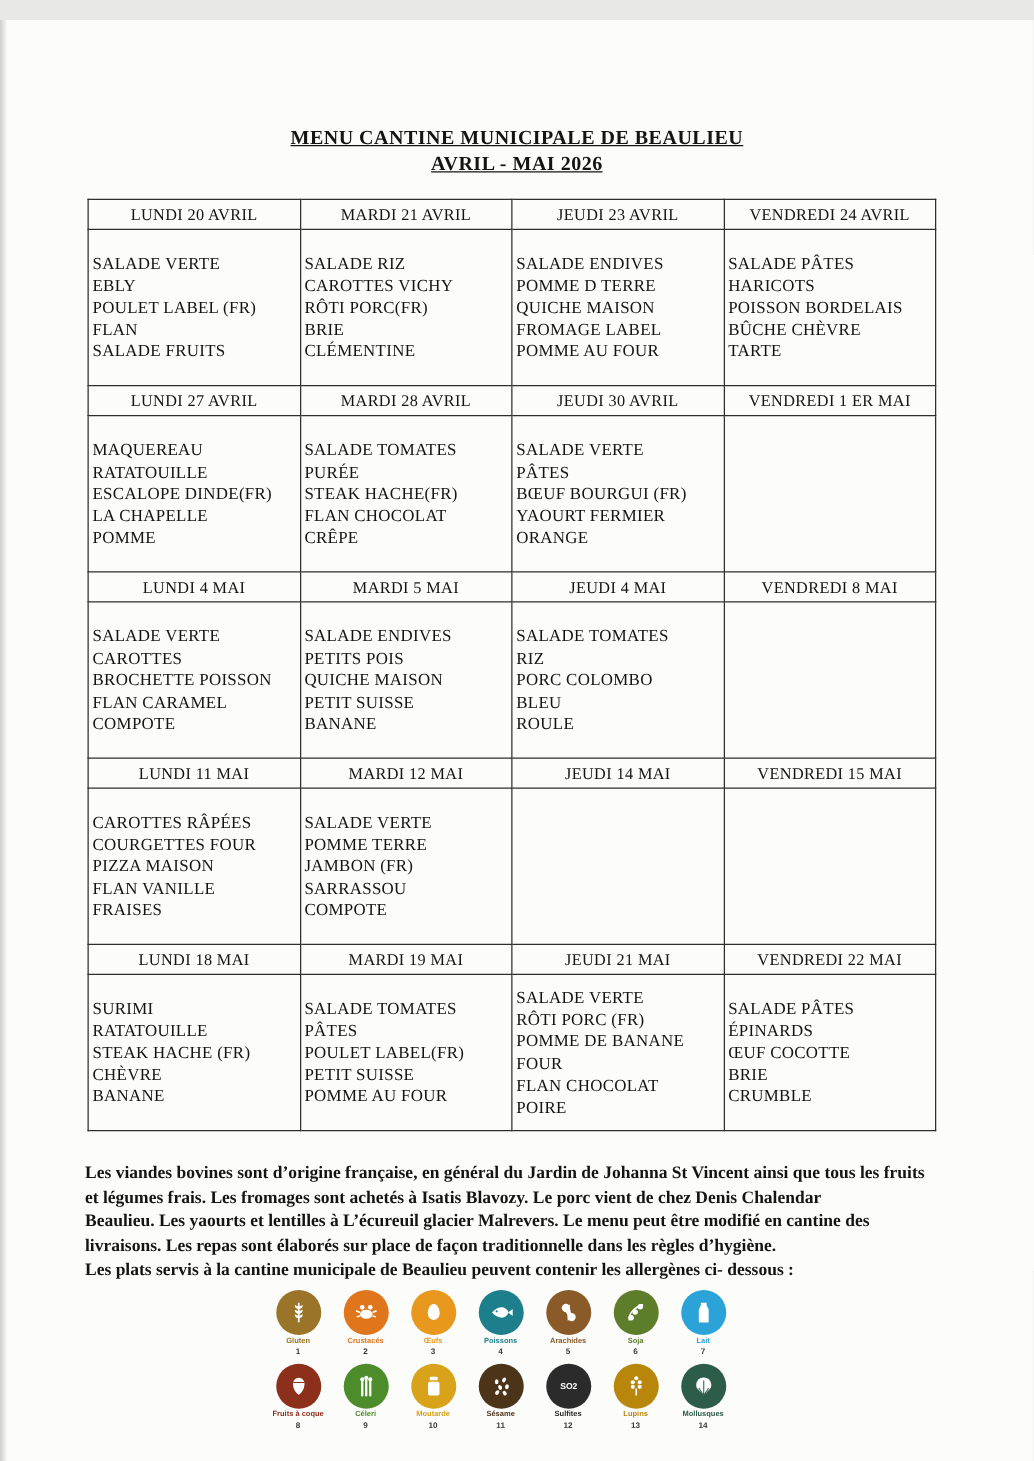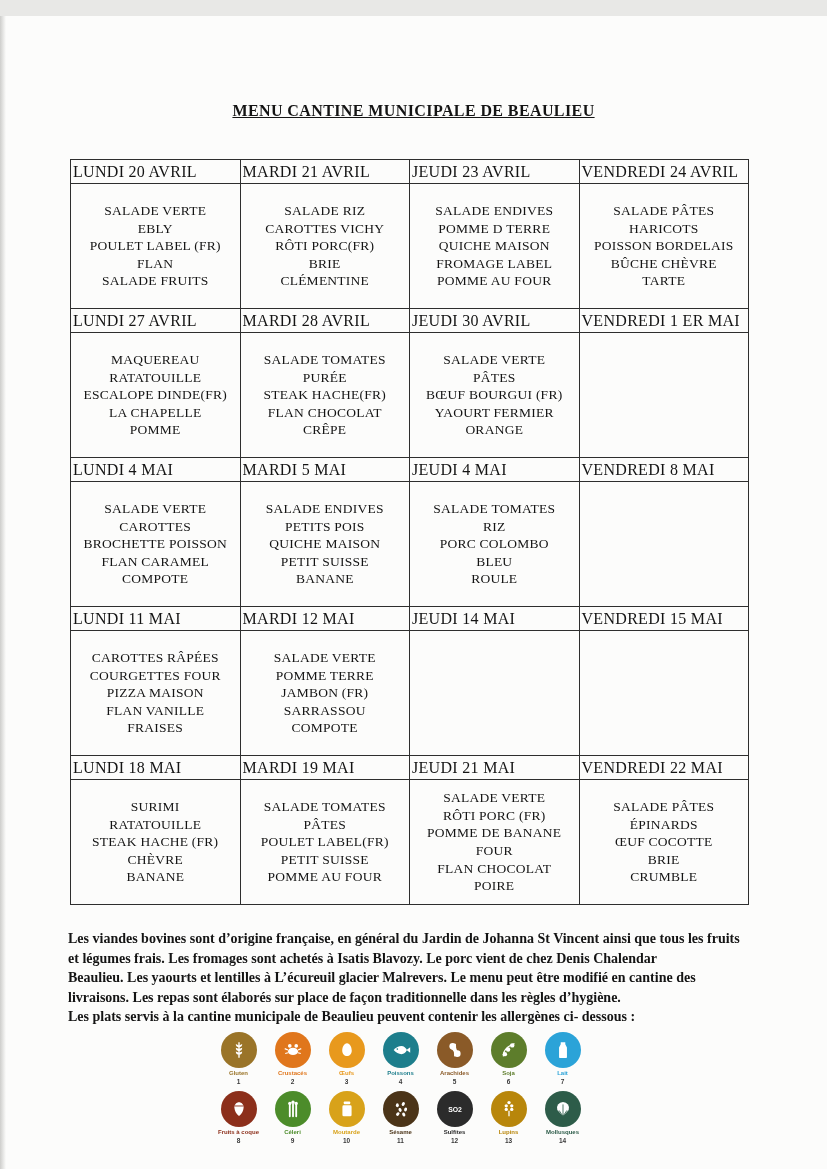--- a/index.html
+++ b/index.html
@@ -21,24 +21,24 @@
   .title-line {
     font-size: 16px; font-weight: bold; letter-spacing: 0.4px;
     text-decoration: underline; line-height: 21px; color: #141414;
   }
   .menu-table {
     position: absolute; top: 143px; left: 70px; width: 679px;
     border-collapse: collapse; table-layout: fixed;
   }
   .menu-table td { border: 1.5px solid #2e2e2e; }
   .day-row td {
-    height: 24px; text-align: left; vertical-align: middle;
-    font-size: 16px; letter-spacing: 0.3px; padding: 2px; color: #141414;
-  }
-  .menu-row td { height: 125px; text-align: center; vertical-align: middle; padding: 4px 3px; }
+    height: 24px; text-align: center; vertical-align: middle;
+    font-size: 13px; letter-spacing: 0.3px; padding: 2px; color: #141414;
+  }
+  .menu-row td { height: 125px; vertical-align: middle; padding: 4px 3px; }
   .menu-line { font-size: 13.5px; line-height: 17.6px; letter-spacing: 0.25px; color: #141414; }
   .footer-text { position: absolute; top: 913px; left: 68px; width: 694px; }
   .footer-line { font-size: 14px; line-height: 19.5px; color: #141414; font-weight: bold; }
   .allergens {
     position: absolute; top: 1016px; left: 0; width: 100%;
     display: flex; flex-direction: column; align-items: center; gap: 6px;
     padding-right: 26px;
   }
   .allergen-row { display: flex; }
   .allergen { width: 54px; display: flex; flex-direction: column; align-items: center; }
@@ -58,20 +58,21 @@
   }
 </style>
 </head>
 <body>
 
 <div class="page">
   <div class="scan-edge"></div>
 
   <div class="titles">
     <div class="title-line">MENU CANTINE MUNICIPALE DE BEAULIEU</div>
+    <div class="title-line">AVRIL - MAI 2026</div>
   </div>
 
   <table class="menu-table">
     <tbody id="menu-body">
         <tr class="day-row">
           <td>LUNDI 20 AVRIL</td>
           <td>MARDI 21 AVRIL</td>
           <td>JEUDI 23 AVRIL</td>
           <td>VENDREDI 24 AVRIL</td>
         </tr>

